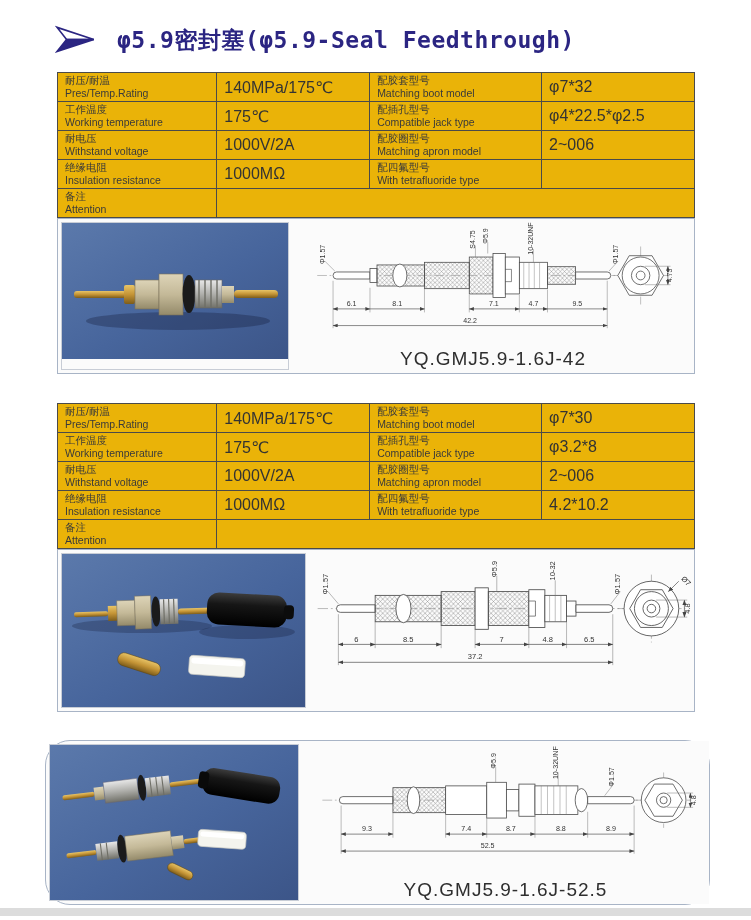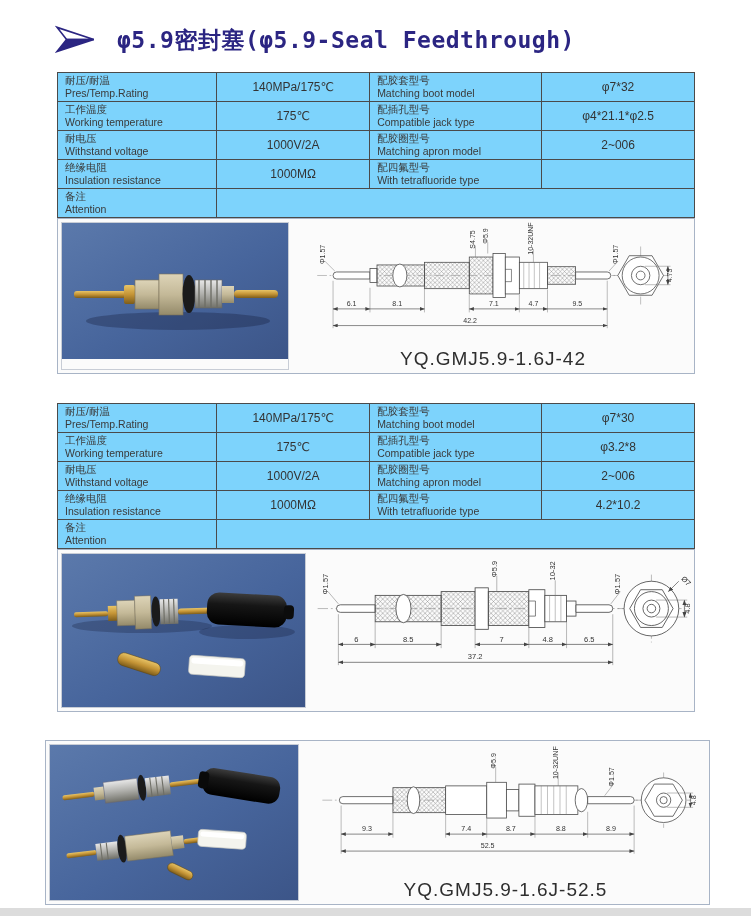--- a/index.html
+++ b/index.html
@@ -16,36 +16,36 @@
   .title-arrow { width:42px; height:32px; }
   .page-title {
     font-family:"DejaVu Sans Mono","Liberation Mono",monospace;
     font-size:23px; font-weight:bold; color:#2b2582; letter-spacing:0.5px;
   }
 
   
   .spec-table {
     position:absolute; left:57px; width:638px;
     border-collapse:collapse; table-layout:fixed;
-    font-size:10.5px; color:#3a3a3a; background:#7dd3fc;
+    font-size:10.5px; color:#3a3a3a; background:#eab308;
   }
   .spec-table td { border:1px solid #4a4a4a; padding:1px 7px; height:27px; vertical-align:middle; }
   .spec-table td.lbl div { line-height:13px; }
-  .spec-table td.val { text-align:center; font-size:12px; color:#333; }
+  .spec-table td.val { text-align:left; font-size:16px; color:#333; }
   .t1 { top:72px; }
   .t2 { top:403px; }
 
   
   .media {
     position:absolute; left:57px; width:638px;
     display:flex; background:#fbfbfb; border:1px solid #a8b4c6;
   }
   .m1 { top:218px; height:156px; }
   .m2 { top:549px; height:163px; }
-  .m3 { top:740px; left:45px; width:665px; height:165px; }
+  .m3 { top:740px; left:45px; width:665px; height:165px;border-radius:25px; }
   .photo { flex:none; margin:3px; border:1px solid #c8cdd6; overflow:hidden; }
   .photo svg { display:block; }
   .drawing { flex:1; position:relative; background:#fbfbfb; }
   .drawing svg.draw { position:absolute; left:0; top:2px; width:100%; }
   .model-label {
     position:absolute; bottom:3px; left:0; width:100%; text-align:center;
     font-size:19px; letter-spacing:1px; color:#2e2e2e;
   }
 
   
@@ -132,21 +132,21 @@
     <tr>
       <td class="lbl">
             <div>工作温度</div>
             <div>Working temperature</div>
           </td>
       <td class="val">175℃</td>
       <td class="lbl">
             <div>配插孔型号</div>
             <div>Compatible jack type</div>
           </td>
-      <td class="val">φ4*21.1*φ2.5</td>
+      <td class="val">φ4*22.5*φ2.5</td>
     </tr>
     <tr>
       <td class="lbl">
             <div>耐电压</div>
             <div>Withstand voltage</div>
           </td>
       <td class="val">1000V/2A</td>
       <td class="lbl">
             <div>配胶圈型号</div>
             <div>Matching apron model</div>

